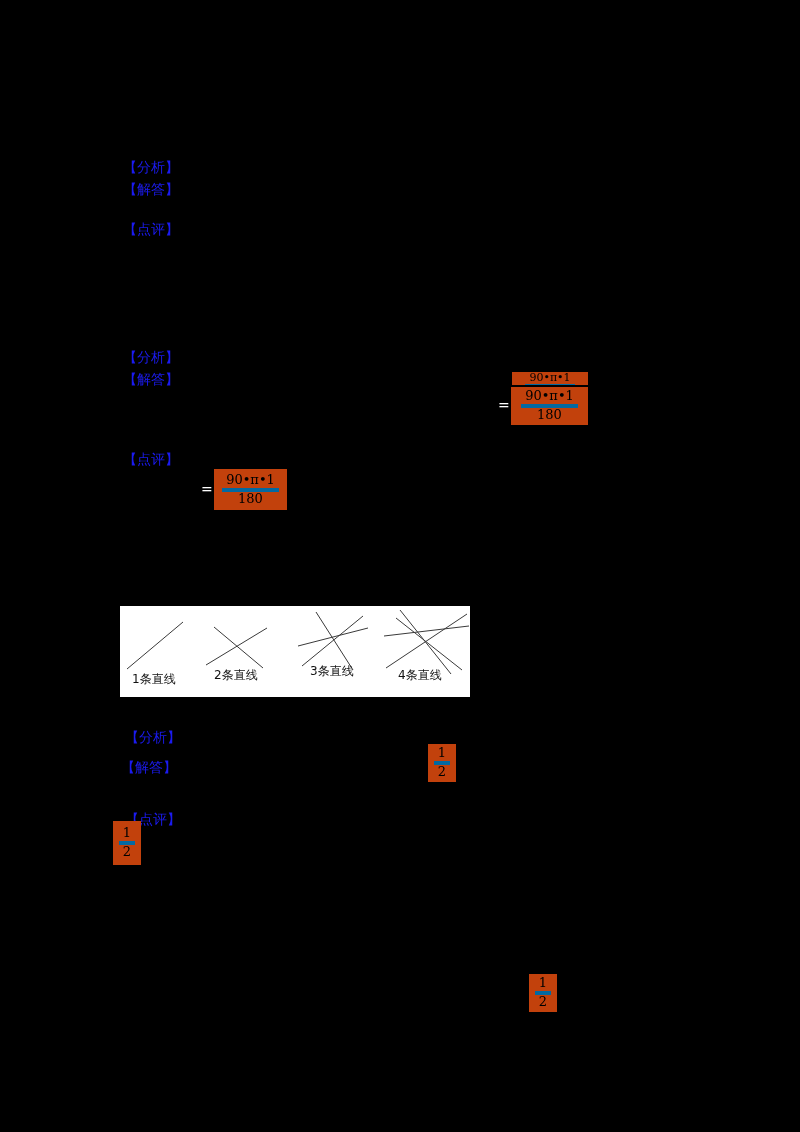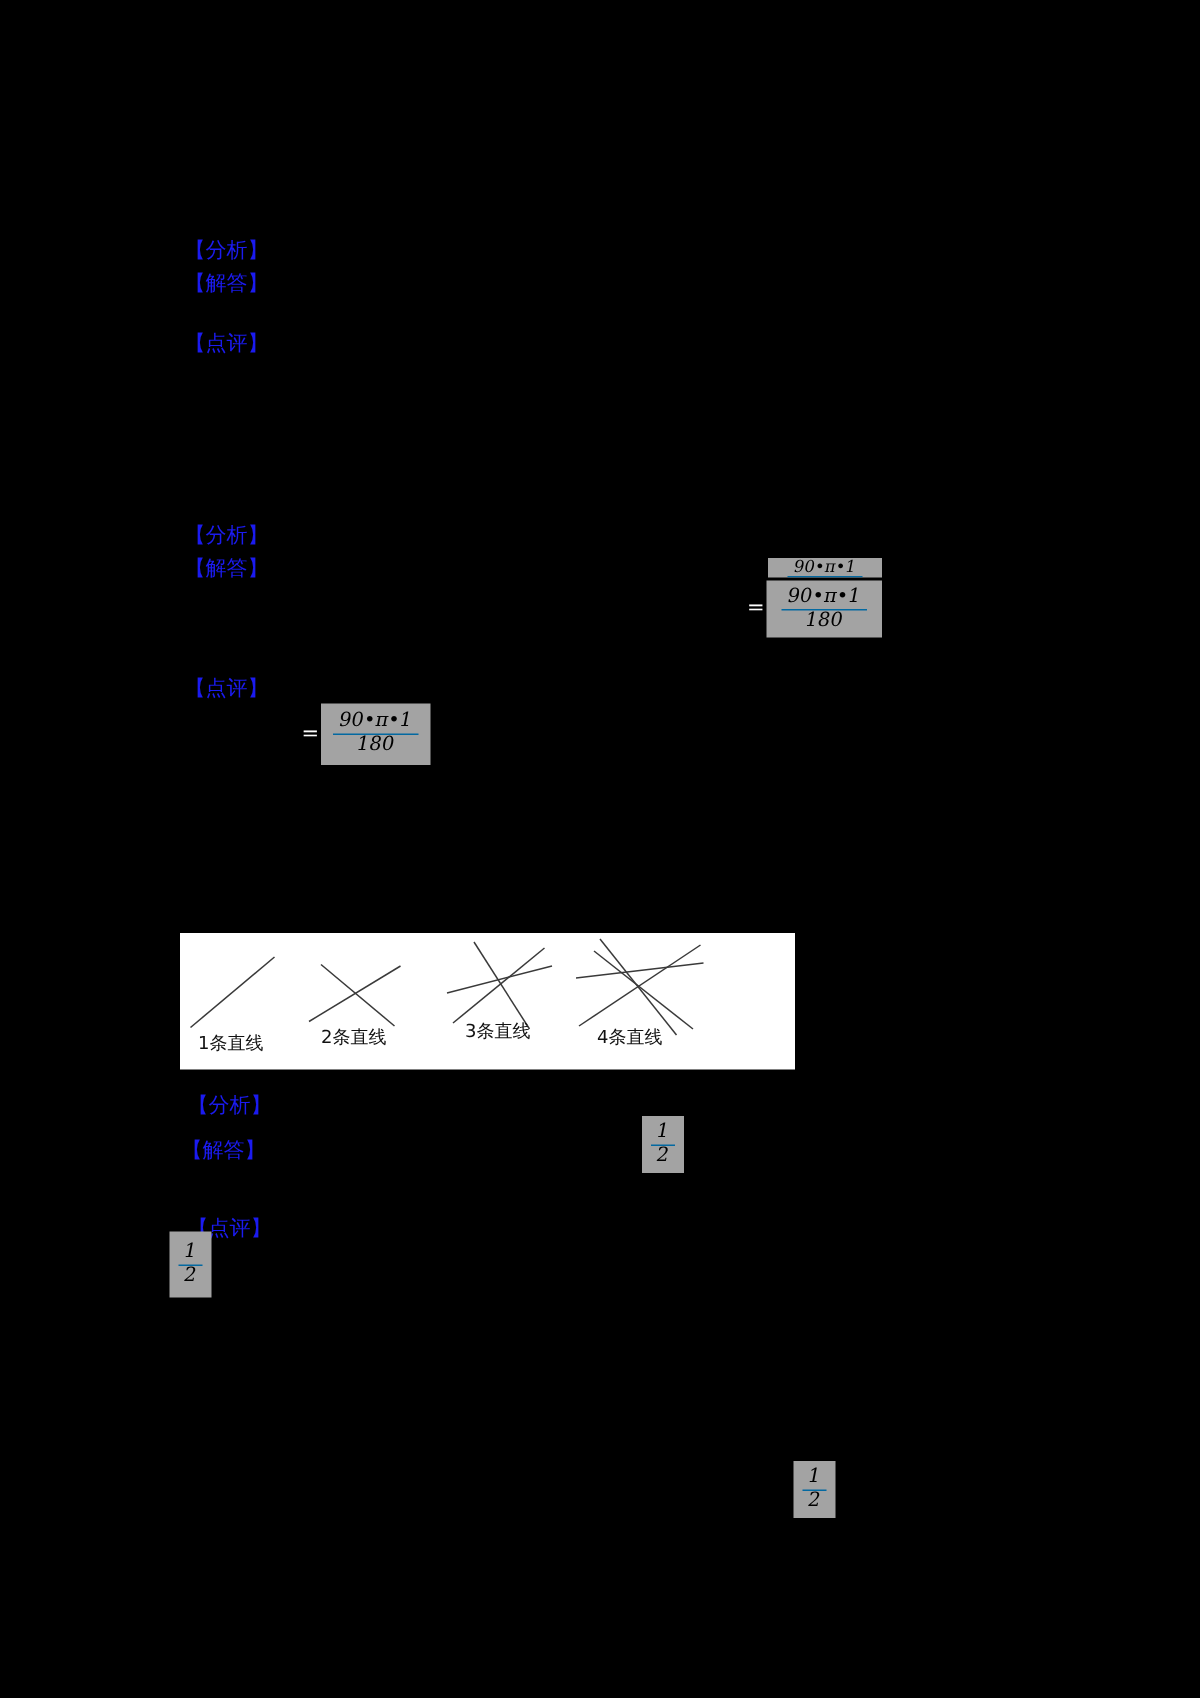--- a/index.html
+++ b/index.html
@@ -12,42 +12,41 @@
     position:absolute;
     color:#1b1bf0;
     font-weight:normal;
     font-size:14px;
     line-height:15px;
     white-space:nowrap;
     font-family:"DejaVu Sans", sans-serif;
   }
   .fbox{
     position:absolute;
-    background:#a3a3a3;
+    background:#c2410c;
     color:#000;
     display:flex;
     align-items:center;
     justify-content:center;
-    font-style:italic;
   }
   .fbox.sliver{
     overflow:hidden;
     align-items:flex-start;
     justify-content:center;
   }
   .frac{
     display:inline-block;
     text-align:center;
     font-family:"DejaVu Serif", serif;
     font-size:13px;
     line-height:1.15;
     color:#000;
   }
   .frac .num{display:block;padding:0 4px;}
-  .frac .den{display:block;border-top:1px solid #0369a1;padding:0 4px;}
+  .frac .den{display:block;border-top:4px solid #0369a1;padding:0 4px;}
   .sliver .frac{font-size:11px;line-height:1.1;}
   .eq{
     position:absolute;
     color:#ffffff;
     font-size:14px;
     font-family:"DejaVu Serif", serif;
   }
   .panel{
     position:absolute;
     background:#ffffff;
@@ -86,21 +85,21 @@
 </div>
 
 <span class="eq" style="left:201px;top:481px">=</span>
 <div class="fbox" style="left:214px;top:469px;width:73px;height:41px">
   <span class="frac">
     <span class="num">90•π•1</span>
     <span class="den">180</span>
   </span>
 </div>
 
-<div class="panel" style="left:120px;top:622px;width:410px;height:91px">
+<div class="panel" style="left:120px;top:606px;width:350px;height:91px">
   <svg width="350" height="91" viewBox="0 0 350 91">
     <g>
       <line x1="7" y1="63" x2="63" y2="16"></line>
       <text x="12" y="77">1条直线</text>
     </g>
     <g>
       <line x1="86" y1="59" x2="147" y2="22"></line>
       <line x1="94" y1="21" x2="143" y2="62"></line>
       <text x="94" y="73">2条直线</text>
     </g>

